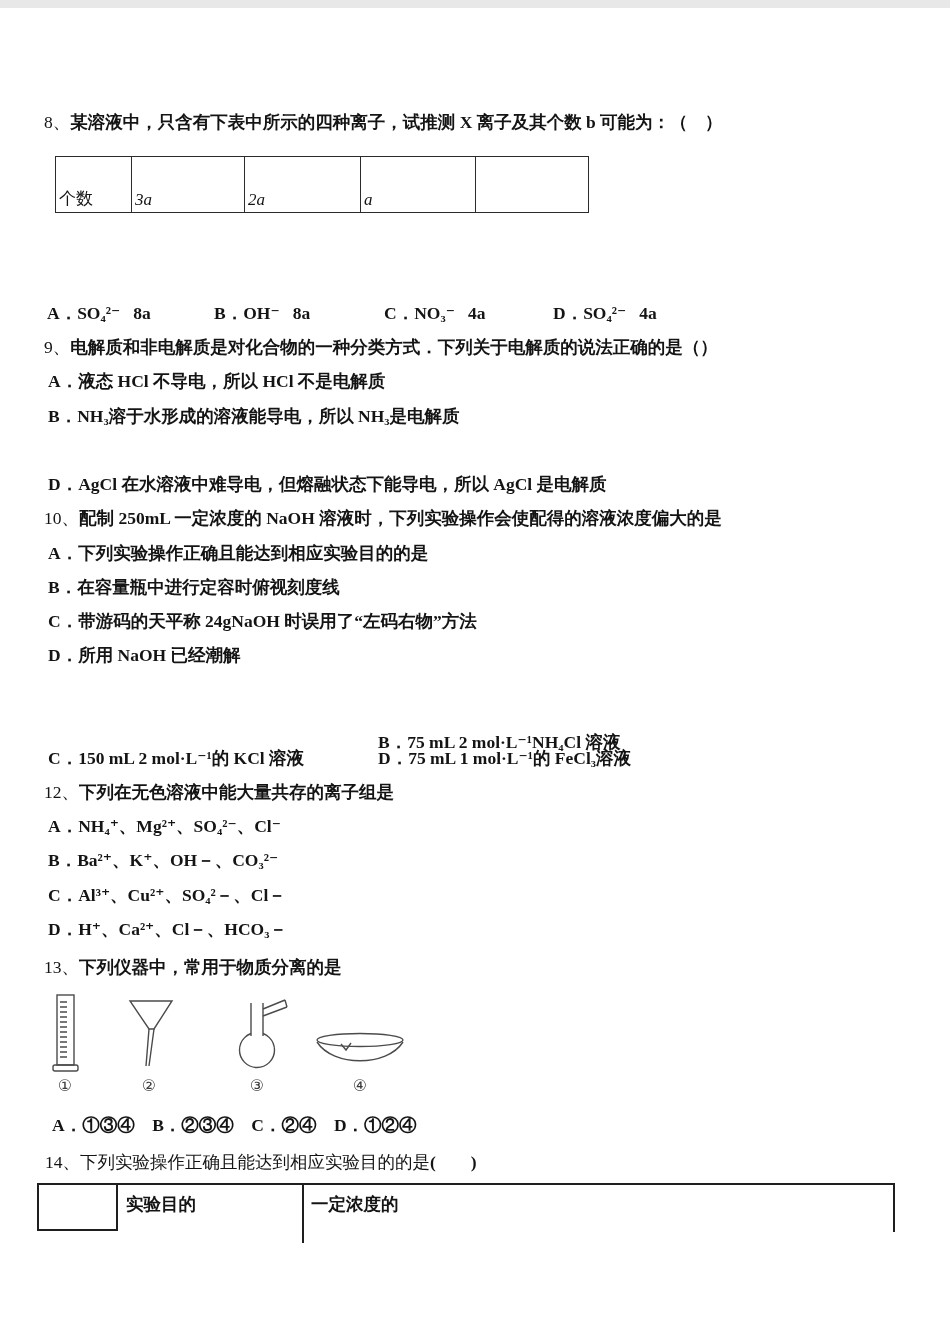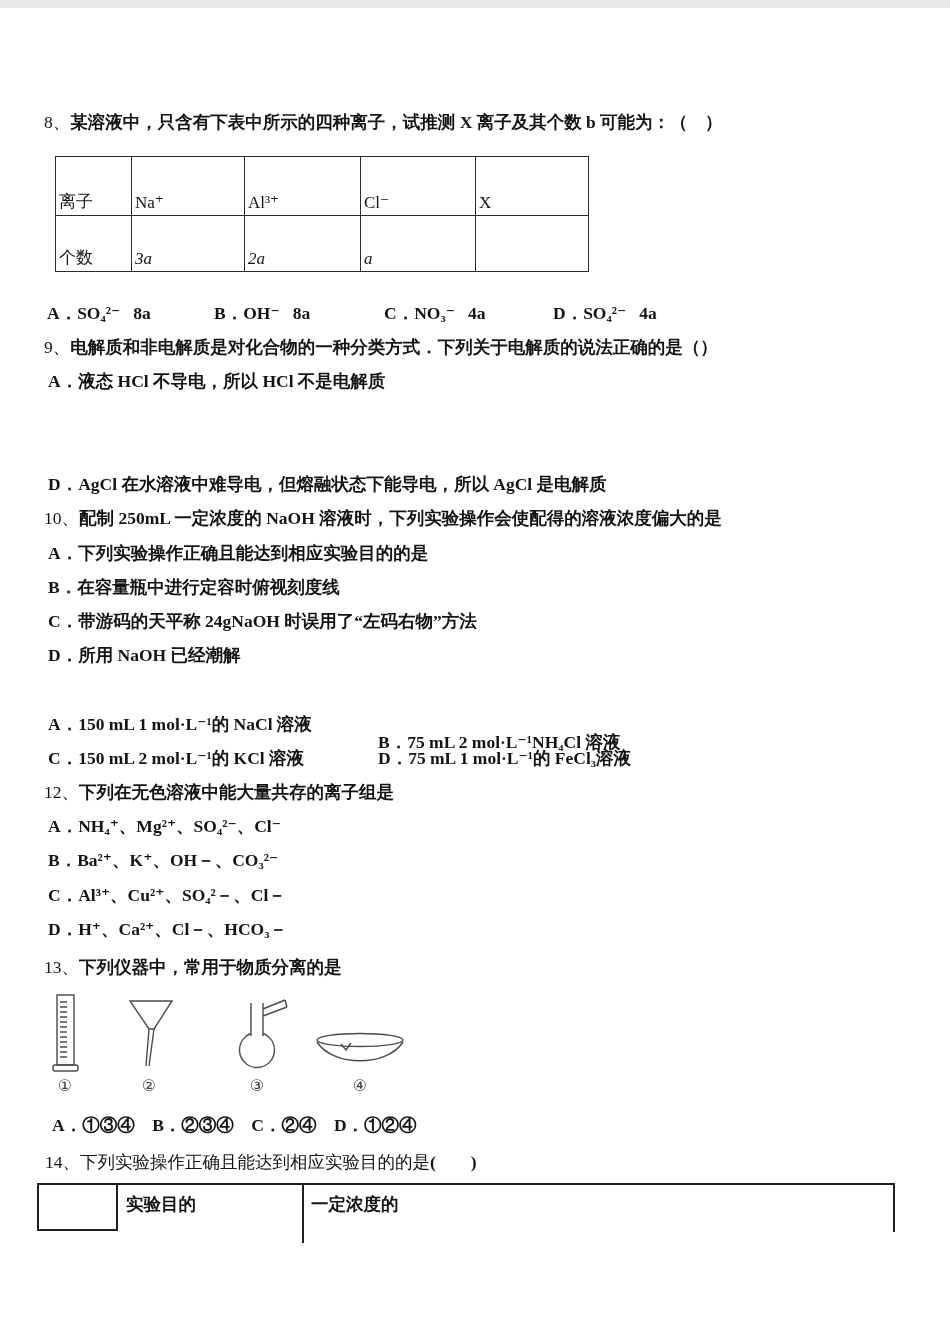--- a/index.html
+++ b/index.html
@@ -65,53 +65,46 @@
 
   <table class="iontable">
     <colgroup>
       <col style="width:76px">
         <col style="width:113px">
         <col style="width:116px">
         <col style="width:115px">
         <col style="width:113px">
     </colgroup>
     <tbody>
-        <tr class="r1">
-      <td class="hd">离子</td>
-      <td>Na⁺</td>
-      <td>Al³⁺</td>
-      <td>Cl⁻</td>
-      <td>X</td>
-    </tr>
     <tr class="r2">
       <td class="hd">个数</td>
       <td class="cnt">3a</td>
       <td class="cnt">2a</td>
       <td class="cnt">a</td>
       <td class="cnt"></td>
     </tr>
   </tbody>
     </table>
 
   <div class="line b" style="left:47px;top:295px">A．SO₄²⁻   8a</div>
   <div class="line b" style="left:214px;top:295px">B．OH⁻   8a</div>
   <div class="line b" style="left:384px;top:295px">C．NO₃⁻   4a</div>
   <div class="line b" style="left:553px;top:295px">D．SO₄²⁻   4a</div>
 
   <div class="line" style="left:44px;top:329px"><span class="qnum">9、</span><span class="b">电解质和非电解质是对化合物的一种分类方式．下列关于电解质的说法正确的是（）</span></div>
   <div class="line b" style="left:48px;top:363px">A．液态 HCl 不导电，所以 HCl 不是电解质</div>
+  <div class="line b" style="left:48px;top:398px">B．NH₃溶于水形成的溶液能导电，所以 NH₃是电解质</div>
   <div class="line b" style="left:48px;top:466px">D．AgCl 在水溶液中难导电，但熔融状态下能导电，所以 AgCl 是电解质</div>
 
   <div class="line" style="left:44px;top:500px"><span class="qnum">10、</span><span class="b">配制 250mL 一定浓度的 NaOH 溶液时，下列实验操作会使配得的溶液浓度偏大的是</span></div>
   <div class="line b" style="left:48px;top:535px">A．下列实验操作正确且能达到相应实验目的的是</div>
   <div class="line b" style="left:48px;top:569px">B．在容量瓶中进行定容时俯视刻度线</div>
   <div class="line b" style="left:48px;top:603px">C．带游码的天平称 24gNaOH 时误用了“左码右物”方法</div>
   <div class="line b" style="left:48px;top:637px">D．所用 NaOH 已经潮解</div>
 
-  <div class="line b" style="left:48px;top:706px">A．150 mL 1 mol·L⁻¹的 NaCl 溶液</div>
   <div class="line b" style="left:378px;top:724px">B．75 mL 2 mol·L⁻¹NH₄Cl 溶液</div>
   <div class="line b" style="left:48px;top:740px">C．150 mL 2 mol·L⁻¹的 KCl 溶液</div>
   <div class="line b" style="left:378px;top:740px">D．75 mL 1 mol·L⁻¹的 FeCl₃溶液</div>
 
   <div class="line" style="left:44px;top:774px"><span class="qnum">12、</span><span class="b">下列在无色溶液中能大量共存的离子组是</span></div>
   <div class="line b" style="left:48px;top:808px">A．NH₄⁺、Mg²⁺、SO₄²⁻、Cl⁻</div>
   <div class="line b" style="left:48px;top:842px">B．Ba²⁺、K⁺、OH－、CO₃²⁻</div>
   <div class="line b" style="left:48px;top:877px">C．Al³⁺、Cu²⁺、SO₄²－、Cl－</div>
   <div class="line b" style="left:48px;top:911px">D．H⁺、Ca²⁺、Cl－、HCO₃－</div>
 

